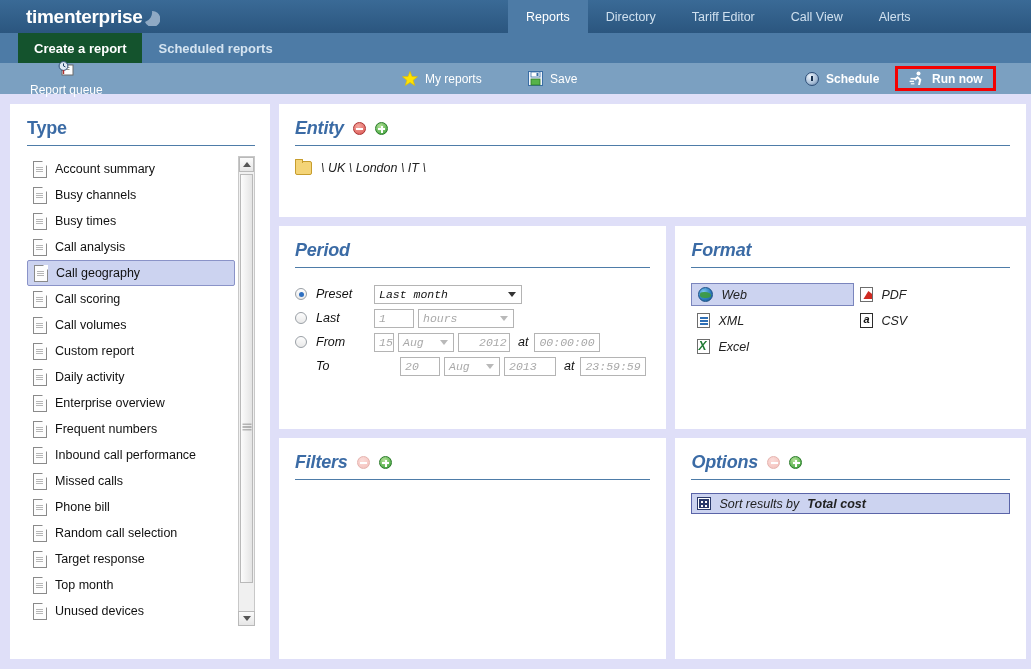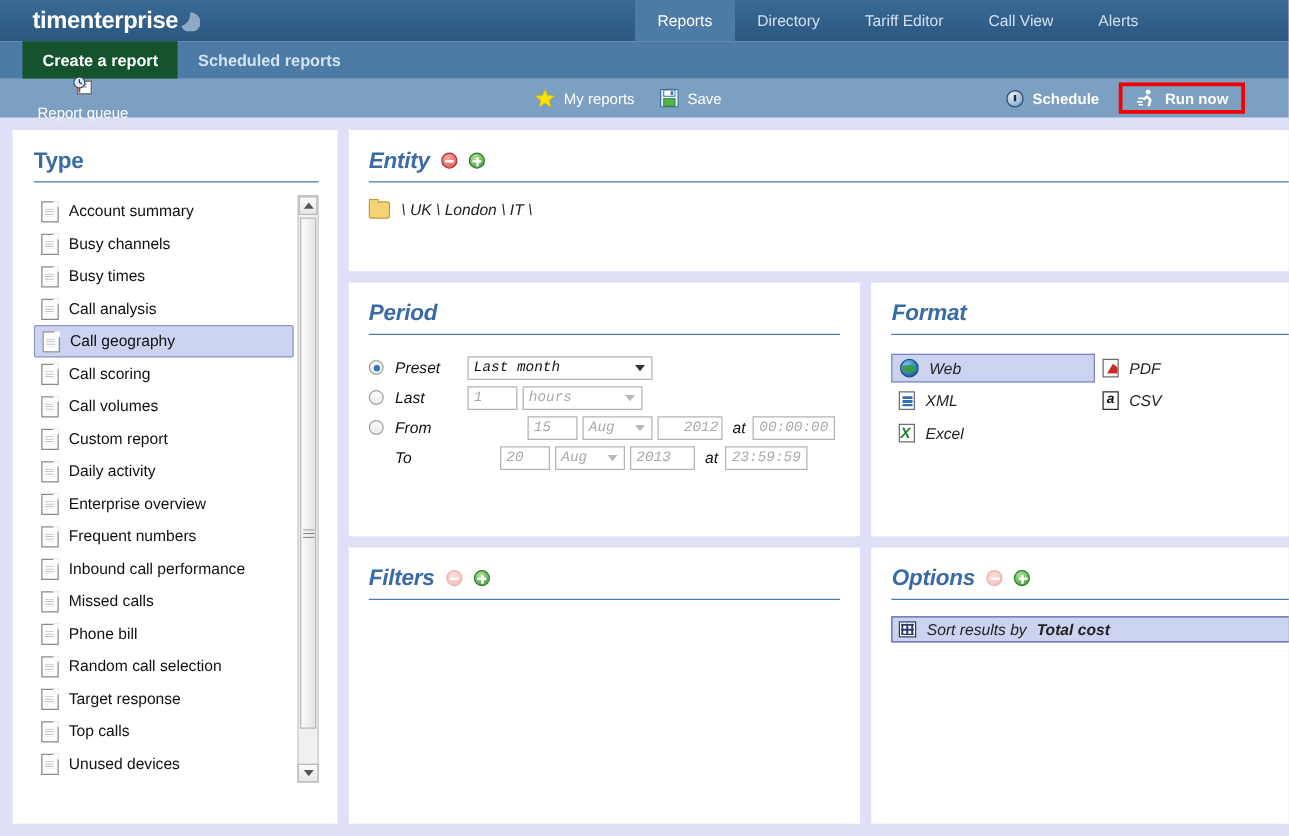--- a/index.html
+++ b/index.html
@@ -106,21 +106,21 @@
     align-items: center;
     gap: 7px;
     color: #ffffff;
     font-size: 12px;
     cursor: pointer;
     white-space: nowrap;
     padding: 0 4px;
   }
   .tb-item.bold { font-weight: bold; }
   .tb-rq { margin-left: 26px; flex-direction: column; }
-  .tb-myreports { position: absolute; left: 424px; }
+  .tb-myreports { position: absolute; left: 398px; }
   .tb-save { position: absolute; left: 524px; }
   .tb-schedule { position: absolute; left: 801px; }
   .tb-runnow {
     position: absolute;
     left: 895px;
     top: 3px;
     height: 25px;
     padding: 0 10px;
     border: 3px solid #f40000;
     box-sizing: border-box;
@@ -687,21 +687,21 @@
           <div class="type-item">
               <span class="file-ico"></span>
               <span>Random call selection</span>
             </div>
           <div class="type-item">
               <span class="file-ico"></span>
               <span>Target response</span>
             </div>
           <div class="type-item">
               <span class="file-ico"></span>
-              <span>Top calls</span>
+              <span>Top month</span>
             </div>
           <div class="type-item">
               <span class="file-ico"></span>
               <span>Unused devices</span>
             </div>
         </div>
 
         <div class="vscroll">
           <div class="vs-btn vs-up">
               <span class="arr"></span>
@@ -759,21 +759,21 @@
               </span>
             <span class="sel dim" style="width:96px;">
               <span>hours</span>
               <span class="caret"></span>
             </span>
           </div>
 
           <div class="p-row">
             <span class="radio"></span>
             <span class="p-label">From</span>
-            <span class="fld dim" style="width:40px;margin-left:48px;">
+            <span class="fld dim" style="width:20px;">
                 <span>15</span>
               </span>
             <span class="sel dim" style="width:56px;">
               <span>Aug</span>
               <span class="caret"></span>
             </span>
             <span class="fld dim" style="width:52px;padding-left:20px;">
                 <span>2012</span>
               </span>
             <span class="at">at</span>

